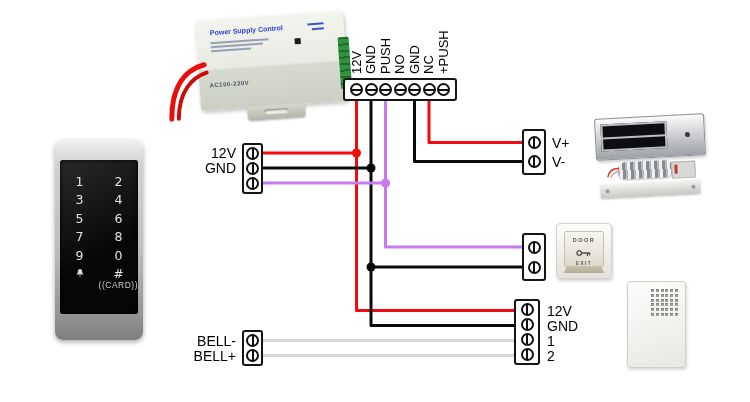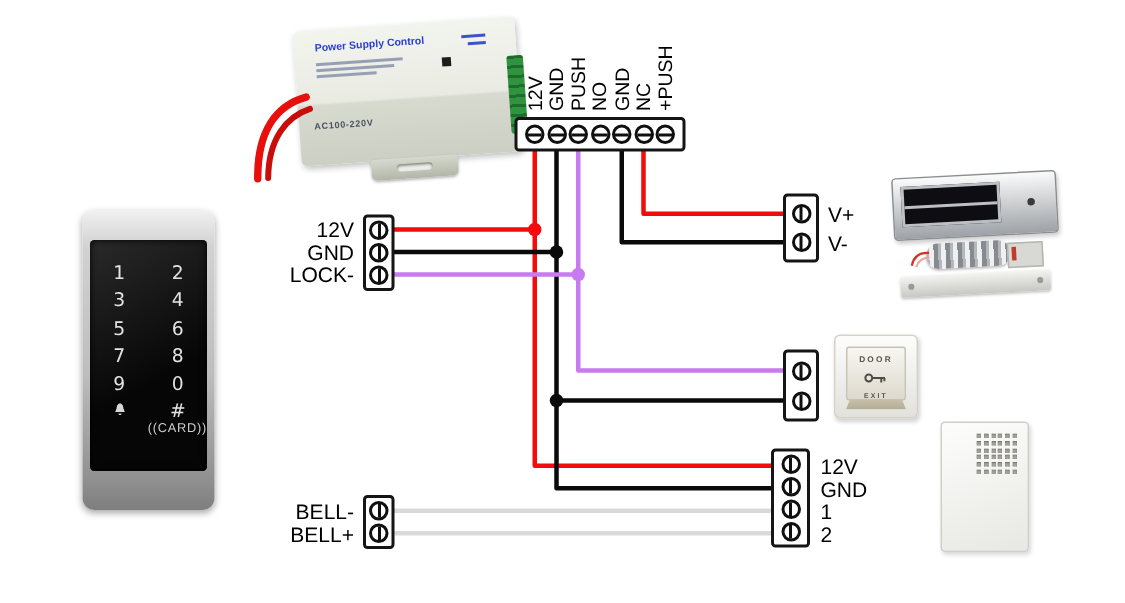--- a/index.html
+++ b/index.html
@@ -170,21 +170,20 @@
   <span class="vlabel" style="left:422px;">NC</span>
   <span class="vlabel" style="left:436.5px;">+PUSH</span>
 
   <div class="tblock v" style="left:242px;top:142.5px;width:21px;height:51px;gap:2px;">
     <div class="screw"></div>
     <div class="screw"></div>
     <div class="screw"></div>
   </div>
   <span class="llabel" style="left:160px;top:145px;">12V</span>
   <span class="llabel" style="left:160px;top:160px;">GND</span>
-  <span class="llabel" style="left:160px;top:175px;">LOCK-</span>
 
   <div class="tblock v" style="left:242px;top:330px;width:21px;height:36px;gap:2px;">
     <div class="screw"></div>
     <div class="screw"></div>
   </div>
   <span class="llabel" style="left:160px;top:347.5px;">BELL+</span>
   <span class="llabel" style="left:160px;top:332.5px;">BELL-</span>
 
   <div class="tblock v" style="left:522px;top:129px;width:24px;height:46px;gap:6px;">
     <div class="screw"></div>

